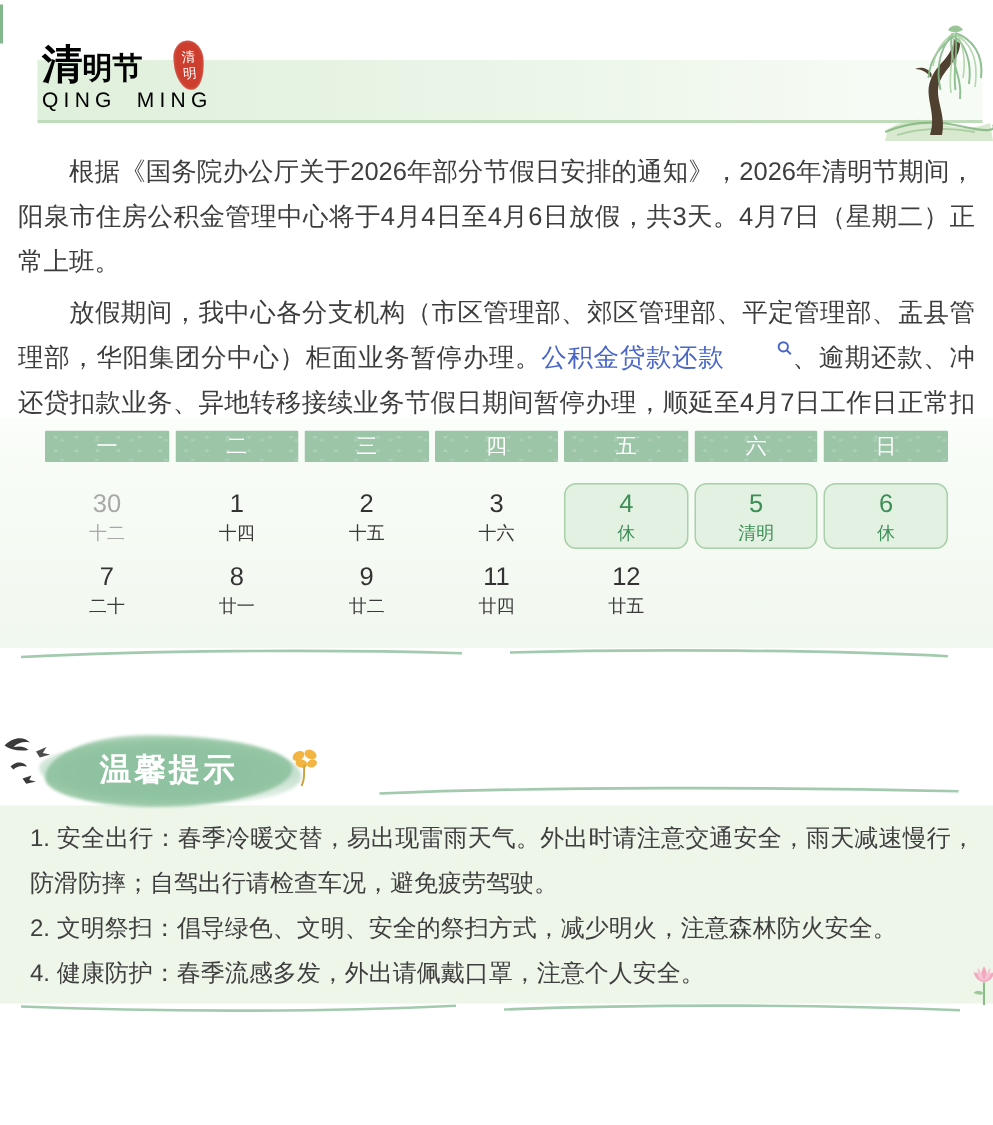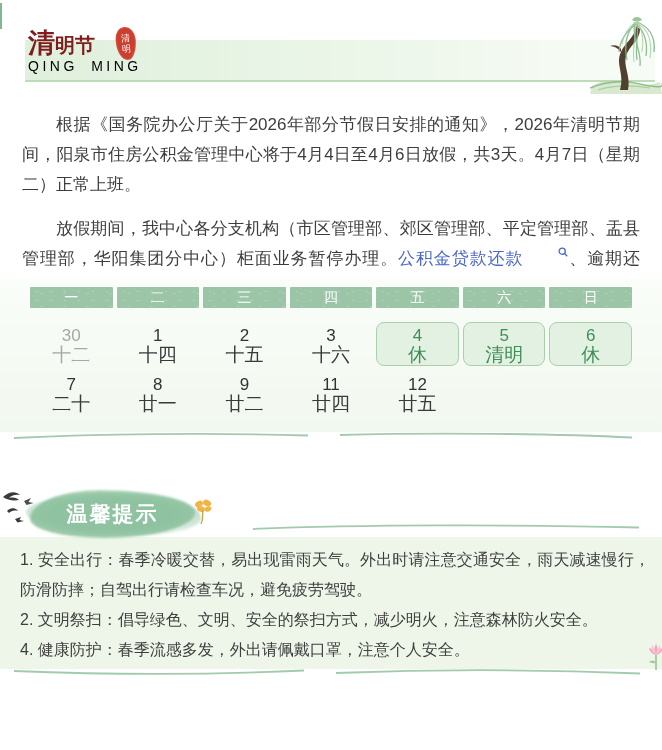--- a/index.html
+++ b/index.html
@@ -7,21 +7,21 @@
     position:relative;width:662px;height:750px;overflow:hidden;background:#fff;
     font-family:"Liberation Sans","DejaVu Sans",sans-serif;color:var(--text-dark,#3d3d3d);
   }
   
   .edge-mark{position:absolute;left:0;top:3px;width:2px;height:26px;background:#83b88d;}
   .header-band{
     position:absolute;left:25px;top:40px;width:630px;height:40px;
     background:linear-gradient(to right,#dff0dc,#ecf6e9 55%,#f7fbf5 90%);
     border-bottom:2px solid var(--band-line,#bedcba);
   }
-  .page-title{position:absolute;left:28px;top:25px;font-weight:bold;color:#7f1d1d;z-index:3;white-space:nowrap;}
+  .page-title{position:absolute;left:28px;top:25px;font-weight:bold;color:#000000;z-index:3;white-space:nowrap;}
   .title-big{font-size:27px;}
   .title-rest{font-size:20px;}
   .seal{
     position:absolute;left:116px;top:27px;width:20px;height:33px;z-index:3;
     background:var(--seal-red,#cd3e2e);
     border-radius:48% 52% 46% 54% / 36% 40% 62% 58%;
     transform:rotate(-5deg);
     display:flex;align-items:center;justify-content:center;
     box-shadow:inset 0 0 2px rgba(255,255,255,.35);
   }
@@ -30,21 +30,21 @@
     position:absolute;left:28px;top:58px;z-index:3;
     font-size:14px;letter-spacing:3.5px;word-spacing:6px;color:#000000;
   }
   .willow{position:absolute;left:590px;top:10px;width:72px;height:84px;z-index:2;}
   
   .notice{
     position:absolute;left:8px;right:8px;top:96px;
     font-size:17px;line-height:30px;color:var(--text-dark,#3d3d3d);
     text-align:justify;
   }
-  .notice p{margin:14px;text-indent:2em;}
+  .notice p{margin:4px;text-indent:2em;}
   .entity-link{color:var(--link-blue,#4a67c8);text-decoration:none;cursor:pointer;}
   .link-sup{display:inline-block;vertical-align:super;font-size:0;line-height:0;margin-left:1px;}
   .link-sup svg{width:10px;height:10px;}
   
   .calendar-panel{
     position:absolute;left:0;top:279px;width:662px;height:153px;
     background:linear-gradient(var(--calendar-panel-bg,#fafdf9),#f1f8ef);
   }
   .calendar{position:absolute;left:30px;right:30px;top:287px;}
   .cal-head-row,.cal-grid{display:grid;grid-template-columns:repeat(7,1fr);column-gap:4px;}
@@ -55,21 +55,21 @@
                      radial-gradient(rgba(255,255,255,.15) 1px,transparent 2px);
     background-size:14px 9px,23px 13px;
     border-radius:1px;
   }
   .cal-grid{margin-top:14px;row-gap:5px;}
   .cal-cell{
     height:44px;box-sizing:border-box;text-align:center;padding-top:2px;
     border:1.5px solid transparent;border-radius:8px;
   }
   .cal-num{font-size:17px;line-height:21px;color:#333;}
-  .cal-label{font-size:19px;line-height:18px;color:#3a3a3a;}
+  .cal-label{font-size:12px;line-height:18px;color:#3a3a3a;}
   .cal-cell.muted .cal-num,.cal-cell.muted .cal-label{color:var(--muted-text,#a8a8a8);}
   .cal-cell.holiday{
     background:var(--holiday-bg,#e3f1e2);
     border-color:var(--holiday-border,#a9d0aa);
   }
   .cal-cell.holiday .cal-num,.cal-cell.holiday .cal-label{color:var(--holiday-text,#3e8e58);}
   
   .divider{position:absolute;left:10px;width:642px;height:12px;}
   .divider-top{top:430px;}
   .divider-bottom{top:666px;}

